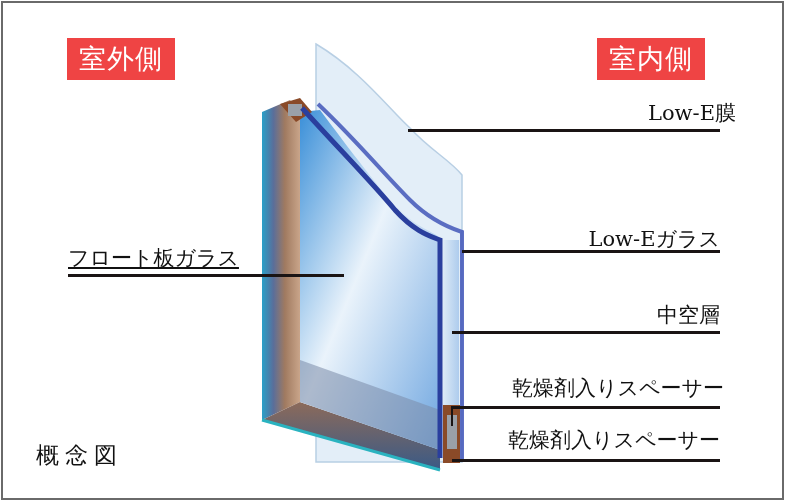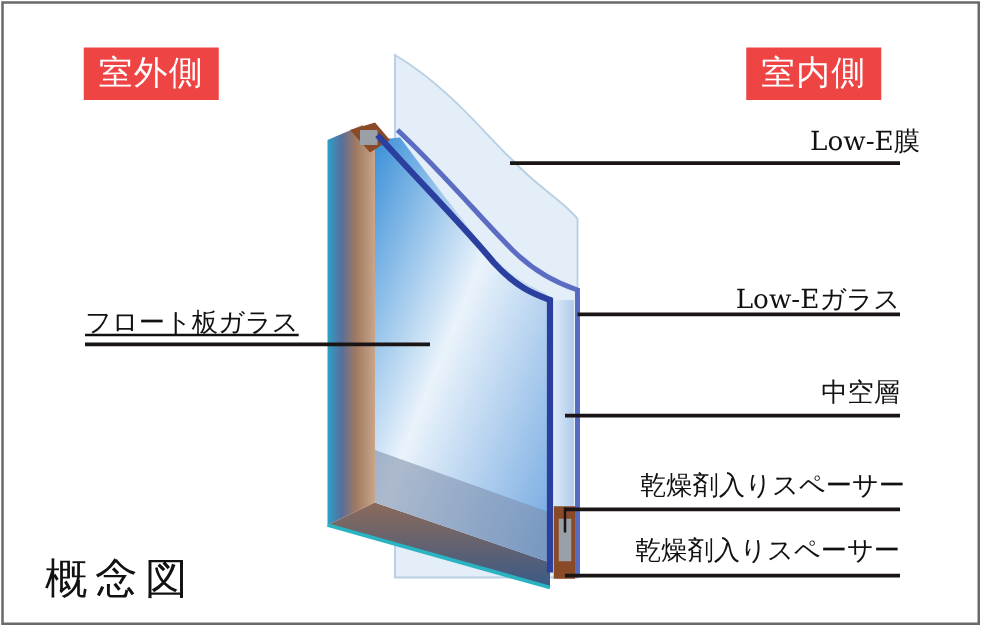--- a/index.html
+++ b/index.html
@@ -1,21 +1,21 @@
 <!DOCTYPE html>
 <html><head>
 <meta charset="utf-8">
 <style>
   html, body { margin: 0; padding: 0; background: #ffffff; }
   body { width: 788px; height: 504px; position: relative; overflow: hidden; font-family: "DejaVu Serif", serif; }
   .frame { position: absolute; left: 1px; top: 1px; width: 783px; height: 499px; border: 2px solid #6a6a6a; border-top-width: 2px; box-sizing: border-box; background: #fff; }
   .side-label { position: absolute; background: #ef4444; color: #ffffff; font-family: "DejaVu Sans", sans-serif; font-size: 27px; line-height: 42px; height: 42px; padding: 0 12px; letter-spacing: 1px; }
   .callout { position: absolute; font-family: "DejaVu Serif", serif; color: #111; font-size: 21px; line-height: 24px; white-space: nowrap; }
   .line { position: absolute; height: 3px; background: #1a1414; }
-  .title { position: absolute; left: 36px; top: 440px; font-family: "DejaVu Serif", serif; font-size: 34px; color: #111; letter-spacing: 6px; }
+  .title { position: absolute; left: 36px; top: 440px; font-family: "DejaVu Serif", serif; font-size: 23px; color: #111; letter-spacing: 6px; }
   svg.window { position: absolute; left: 0; top: 0; }
 </style>
 </head>
 <body>
 
 <div class="frame"></div>
 
 <svg class="window" width="788" height="504" viewBox="0 0 788 504">
   <defs>
     <linearGradient id="paneGrad" x1="0" y1="0" x2="1" y2="1">

